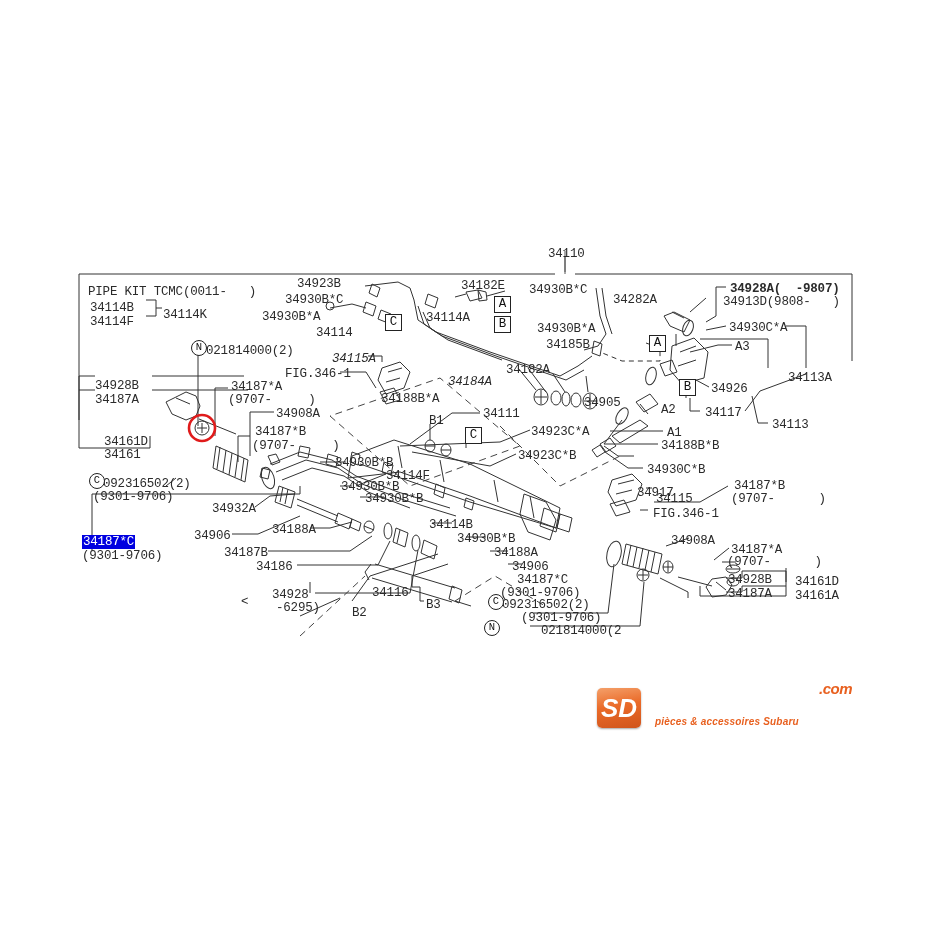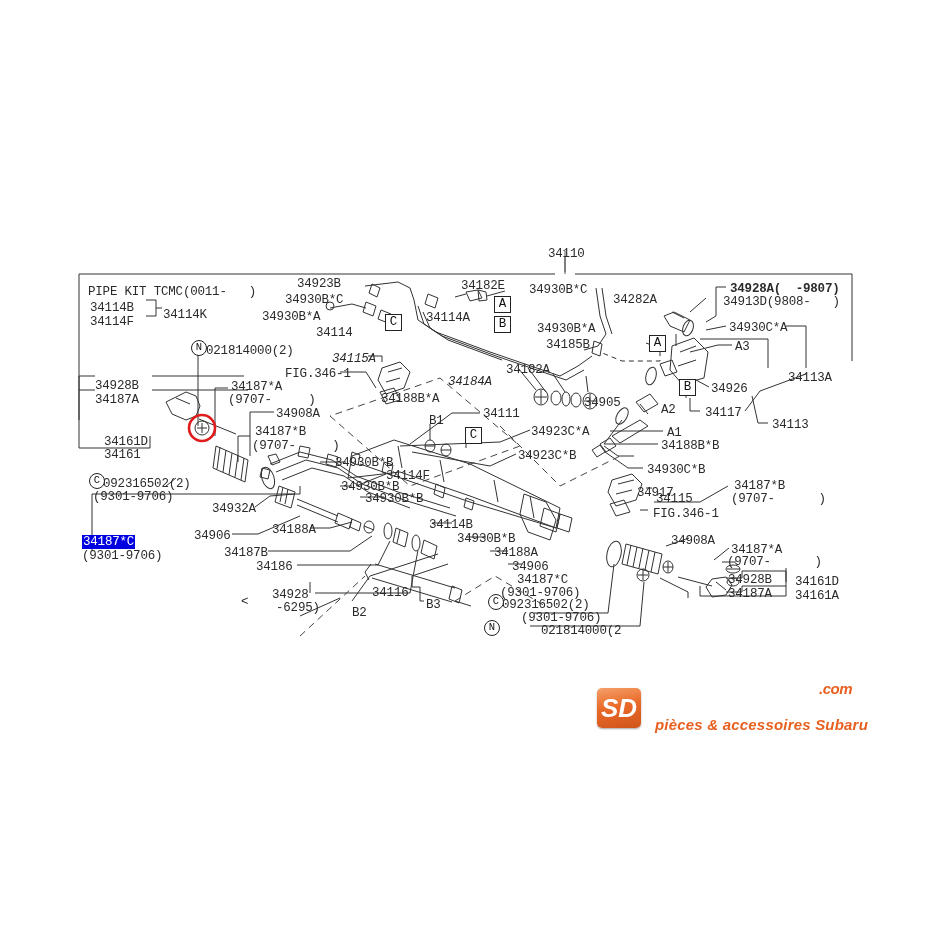--- a/index.html
+++ b/index.html
@@ -24,21 +24,21 @@
     text-align:center;color:#fff;font-size:26px;font-style:italic;font-weight:bold;
     font-family:"Liberation Sans",sans-serif;}
   .logotext{position:absolute;left:52px;top:2px;font-family:"Liberation Sans",sans-serif;
     font-style:italic;font-weight:bold;font-size:33px;letter-spacing:-1px;
     background:linear-gradient(180deg,#7d7d7d 0%,#3a3a3a 52%,#6e6e6e 100%);
     -webkit-background-clip:text;background-clip:text;color:transparent;
     text-shadow:0 1px 0 rgba(0,0,0,.15);}
   .logodom{position:absolute;left:222px;top:-4px;font-family:"Liberation Sans",sans-serif;
     font-style:italic;font-weight:bold;font-size:15px;color:#e8601f;letter-spacing:-0.5px;}
   .logotag{position:absolute;left:58px;top:32px;font-family:"Liberation Sans",sans-serif;
-    font-style:italic;font-weight:bold;font-size:15px;color:#e8601f;letter-spacing:.2px;}
+    font-style:italic;font-weight:bold;font-size:10px;color:#e8601f;letter-spacing:.2px;}
 </style>
 </head>
 <body>
 
 <div id="stage">
 
   <svg class="layer" viewBox="0 0 931 931" xmlns="http://www.w3.org/2000/svg">
     <g stroke="#333" fill="none" stroke-width="1">
 
       <path d="M79,258 L79,404 M79,258 L555,258 M575,258 L852,258 L852,345"></path>

